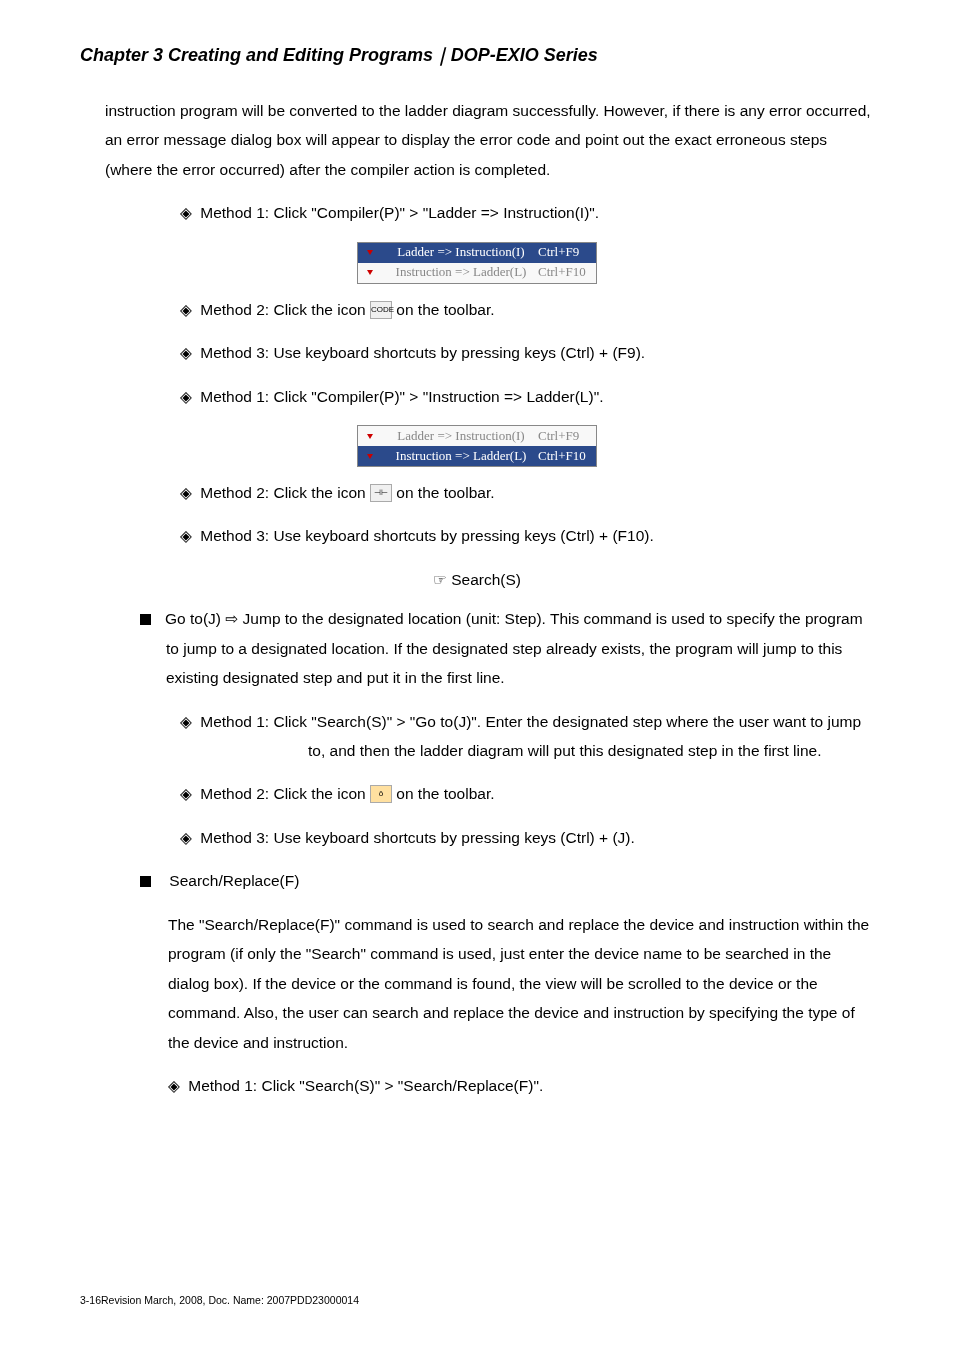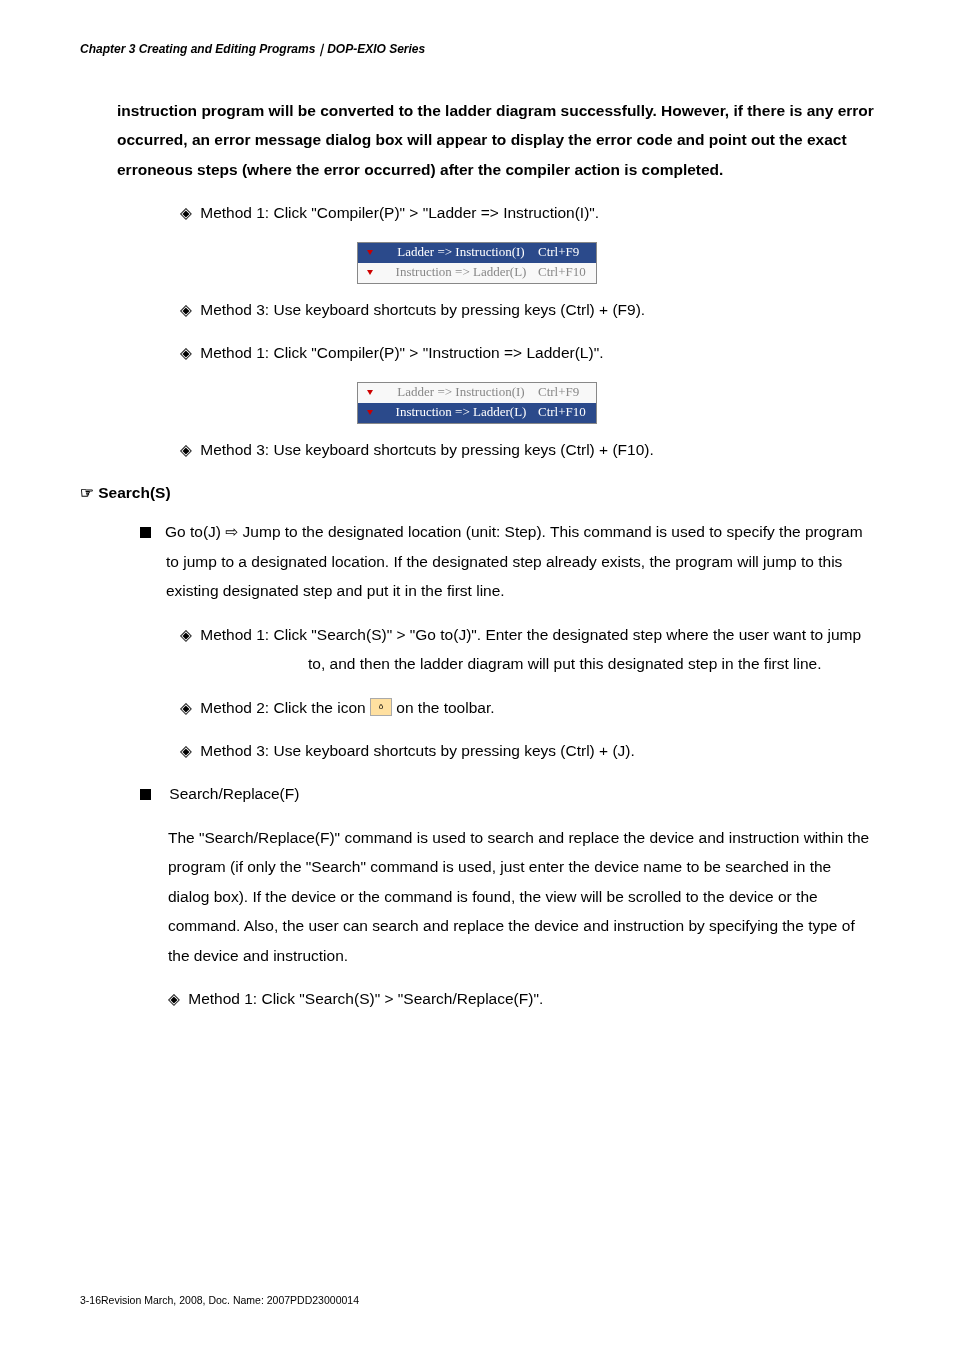--- a/index.html
+++ b/index.html
@@ -8,30 +8,30 @@
     height: 1351px;
     background: #fff;
     font-family: Arial, Helvetica, sans-serif;
     color: #000;
     position: relative;
     padding: 56px 80px 0 80px;
     font-size: 15.5px;
     line-height: 1.9;
   }
   .header-line {
-    font-size: 12px;
+    font-size: 18px;
     font-style: italic;
     font-weight: bold;
     position: absolute;
     top: 38px;
     left: 80px;
   }
   .content { margin-top: 40px; }
   .para { margin-bottom: 14px; }
-  .indent-0 { margin-left: 37px; font-weight: bold; }
+  .indent-0 { margin-left: 25px; }
   .indent-1 { margin-left: 60px; }
   .indent-2 { margin-left: 100px; }
   .pointing { font-family: 'Segoe UI Symbol', sans-serif; }
   .square-bullet {
     display: inline-block;
     width: 11px; height: 11px;
     background: #000;
     vertical-align: middle;
     margin-right: 14px;
     position: relative;
@@ -72,23 +72,24 @@
     border: 1px solid #aaa;
     background: #f0f0f0;
     vertical-align: middle;
     font-size: 8px;
     text-align: center;
     line-height: 16px;
     position: relative;
     top: -1px;
   }
   .section-h {
-    font-weight: bold;
+    font-weight: normal;
     margin-top: 8px;
     margin-bottom: 10px;
+    text-align: center;
   }
   .method-cont {
     padding-left: 128px;
     text-indent: -128px;
     margin-left: 100px;
   }
   .footer {
     position: absolute;
     bottom: 40px;
     left: 80px;
@@ -130,20 +131,23 @@
       <div class="menu-row dim">
         <span class="menu-icon">
             <span class="arrow-down"></span>
           </span>
         <span class="menu-label">Instruction =&gt; Ladder(L)</span>
         <span class="menu-short">Ctrl+F10</span>
       </div>
     </div>
   </div>
 
+  <div class="para indent-2">
+    <span class="diamond">◈</span> <span>Method 2: Click the icon </span><span class="icon-inline">CODE</span><span> on the toolbar.</span>
+  </div>
 
   <div class="para indent-2">
     <span class="diamond">◈</span> <span>Method 3: Use keyboard shortcuts by pressing keys (Ctrl) + (F9).</span>
   </div>
 
 
   <div class="para indent-2">
     <span class="diamond">◈</span> <span>Method 1: Click "Compiler(P)" &gt; "Instruction =&gt; Ladder(L)".</span>
   </div>
 
@@ -159,20 +163,23 @@
       <div class="menu-row sel">
         <span class="menu-icon">
             <span class="arrow-down"></span>
           </span>
         <span class="menu-label">Instruction =&gt; Ladder(L)</span>
         <span class="menu-short">Ctrl+F10</span>
       </div>
     </div>
   </div>
 
+  <div class="para indent-2">
+    <span class="diamond">◈</span> <span>Method 2: Click the icon </span><span class="icon-inline">⊣⊢</span><span> on the toolbar.</span>
+  </div>
 
   <div class="para indent-2">
     <span class="diamond">◈</span> <span>Method 3: Use keyboard shortcuts by pressing keys (Ctrl) + (F10).</span>
   </div>
 
   <div class="section-h">
     <span class="pointing">☞</span> <span>Search(S)</span>
   </div>
 
   <div class="para indent-1" style="padding-left:26px; text-indent:-26px; margin-left:60px;">

